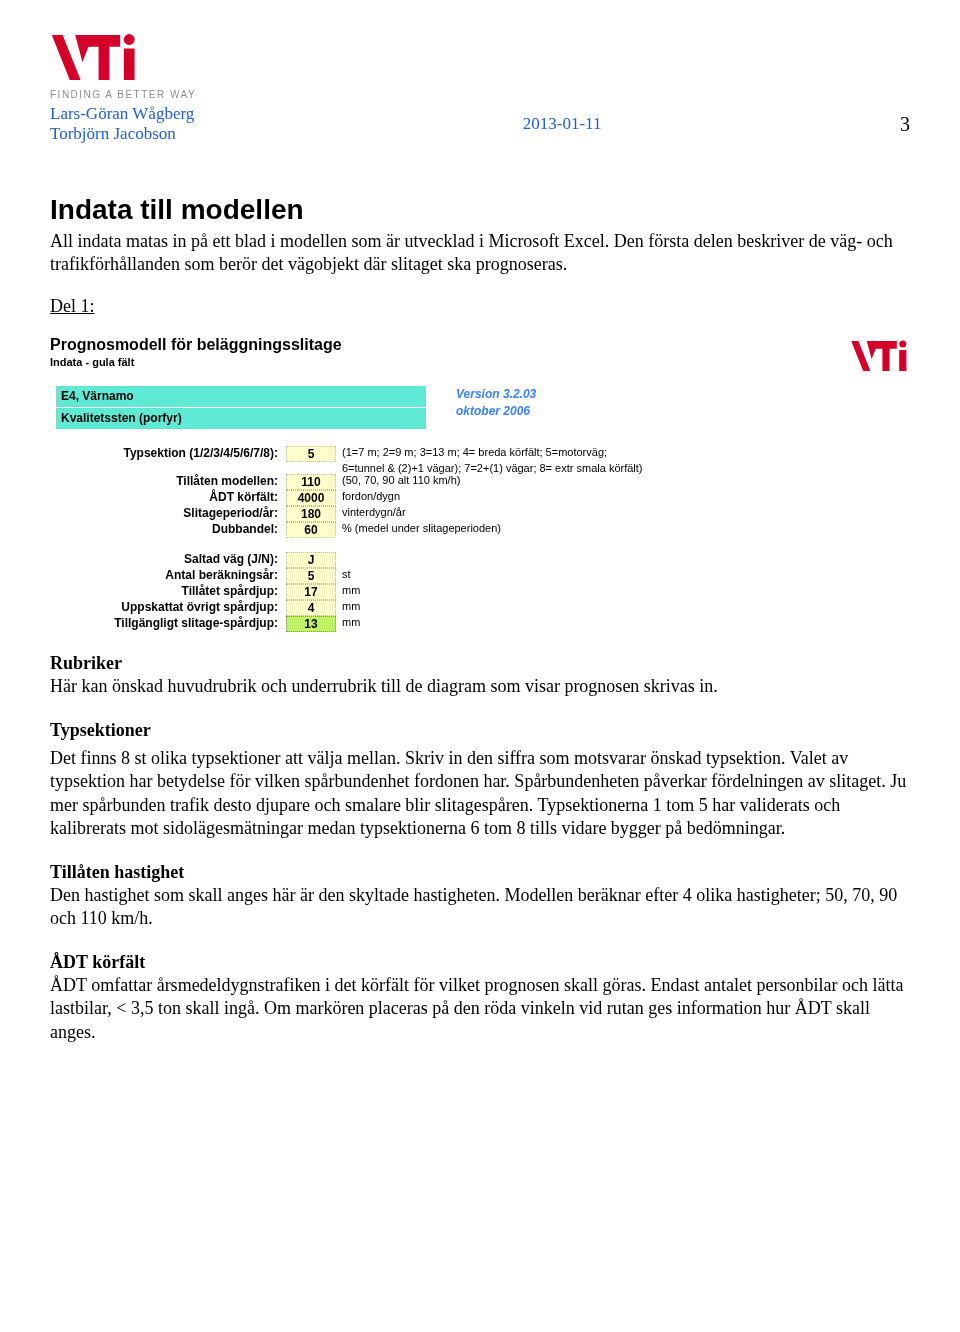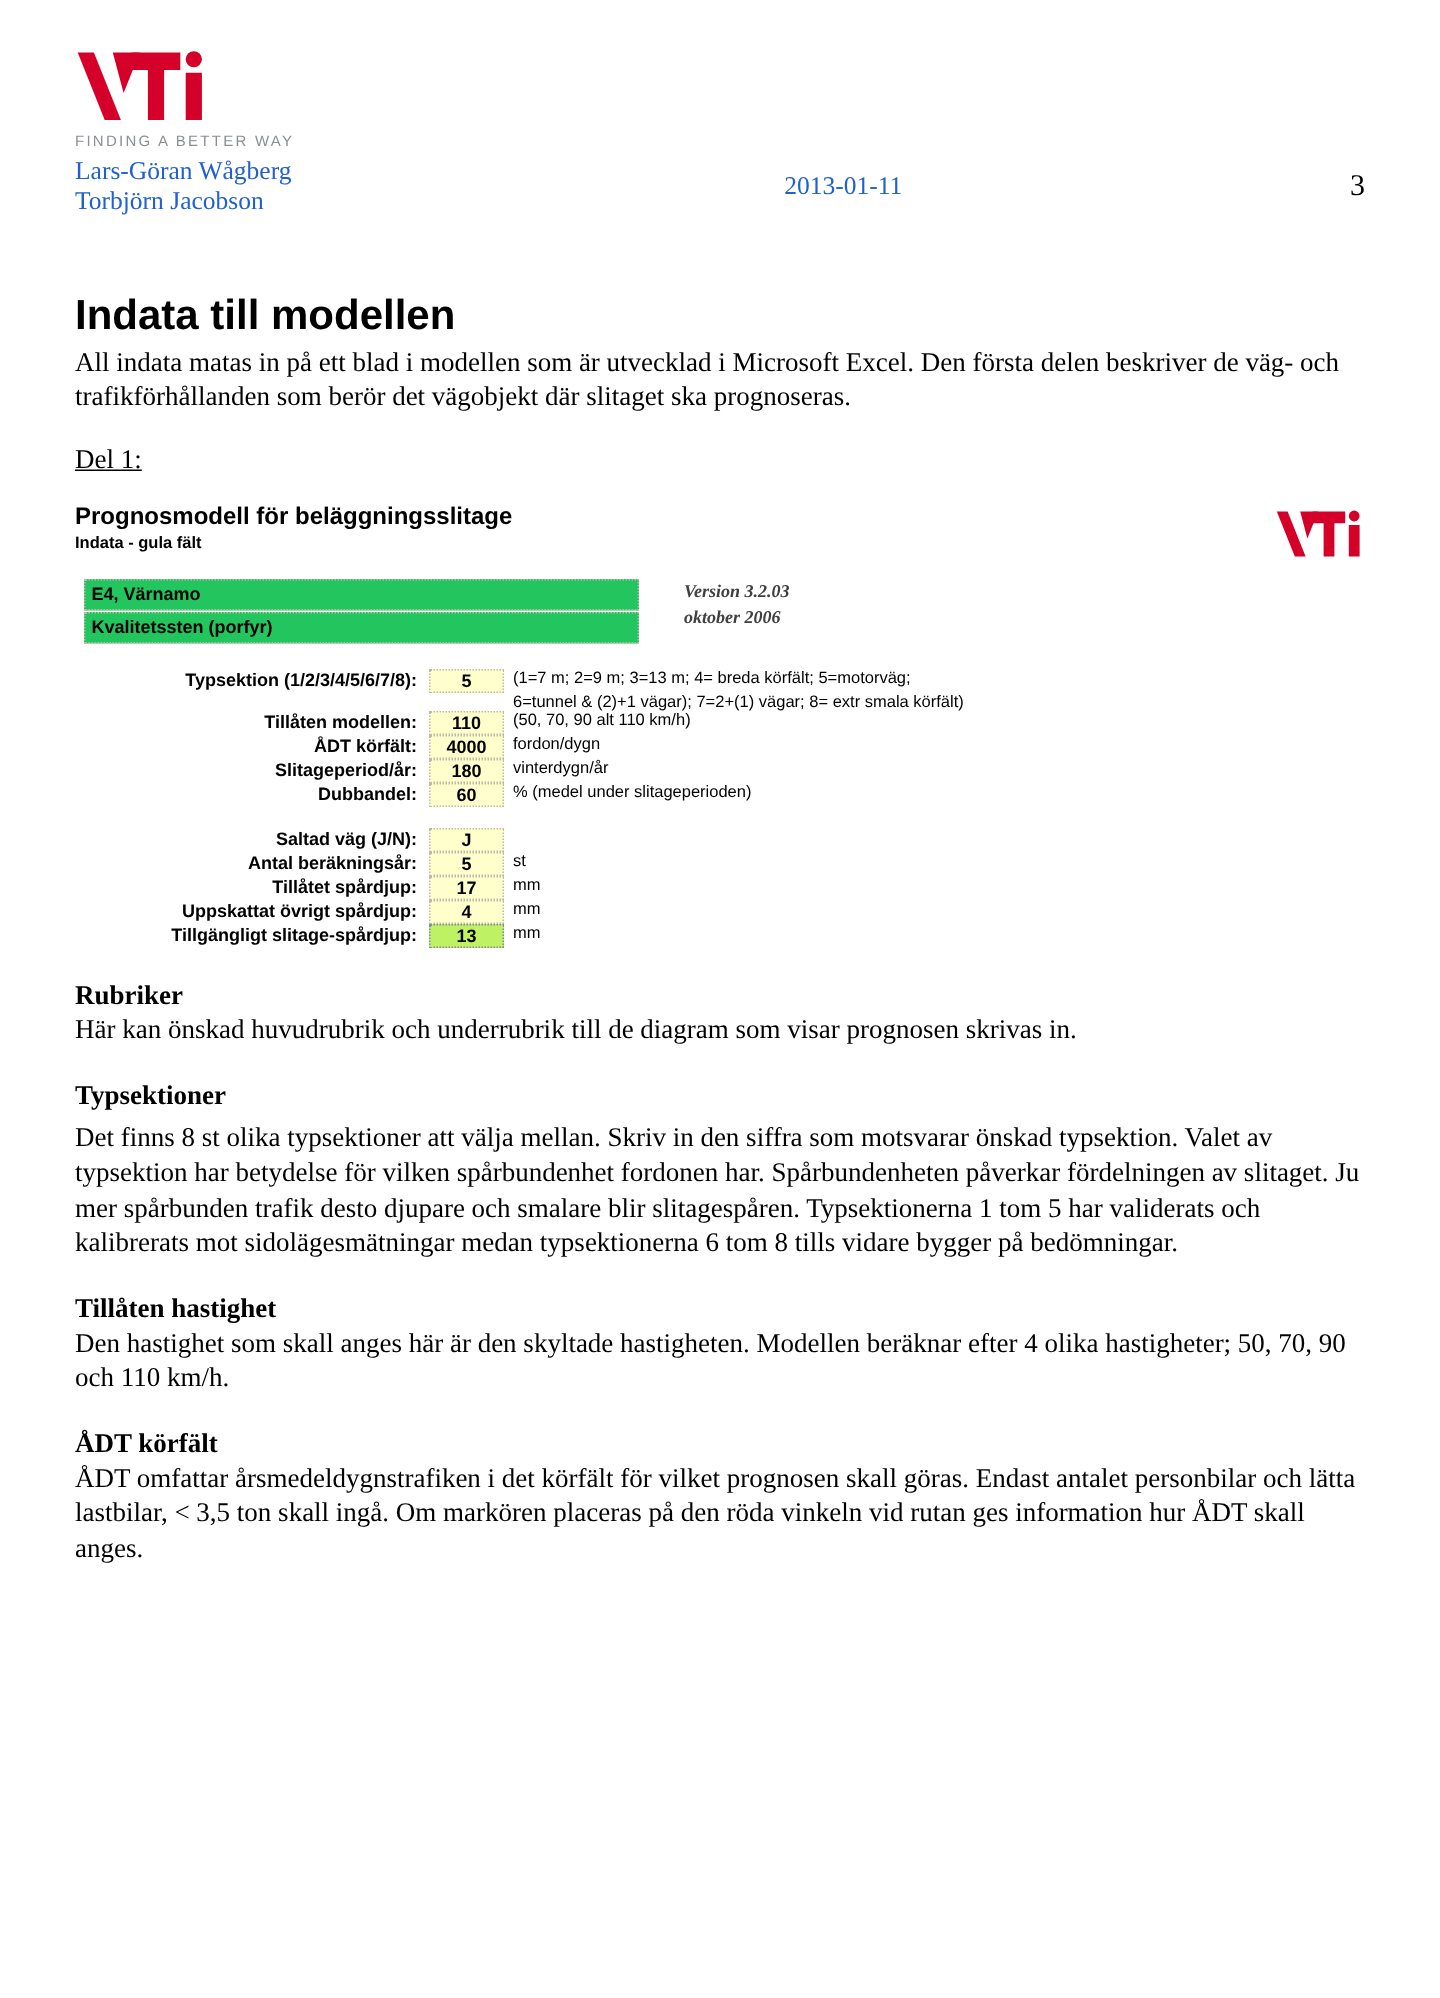--- a/index.html
+++ b/index.html
@@ -66,36 +66,36 @@
     text-align: right;
     font-weight: bold;
     font-size: 12px;
     line-height: 1.4;
   }
   .rubrik-values {
     margin-left: 6px;
     width: 370px;
   }
   .yellow-field {
-    background: #22c55e;
+    background: #5eead4;
     border: 0.5px dotted #bba;
     padding: 1px 4px;
     font-weight: bold;
     font-size: 12px;
     line-height:1.4;
     margin-bottom:1px;
     color:#000;
   }
   .version-col {
     margin-left: 30px;
-    font-family: Liberation Serif, serif;
+    font-family: Liberation Sans, sans-serif;
     font-size: 12px;
     font-weight: bold;
     font-style: italic;
-    color: #404040;
+    color: #3b82f6;
     line-height:1.4;
   }
   .param-grid {
     display: grid;
     grid-template-columns: 230px 50px 1fr;
     font-family: Arial, Helvetica, sans-serif;
     font-size: 12px;
     font-weight: bold;
     gap: 0 6px;
     margin-top: 16px;

